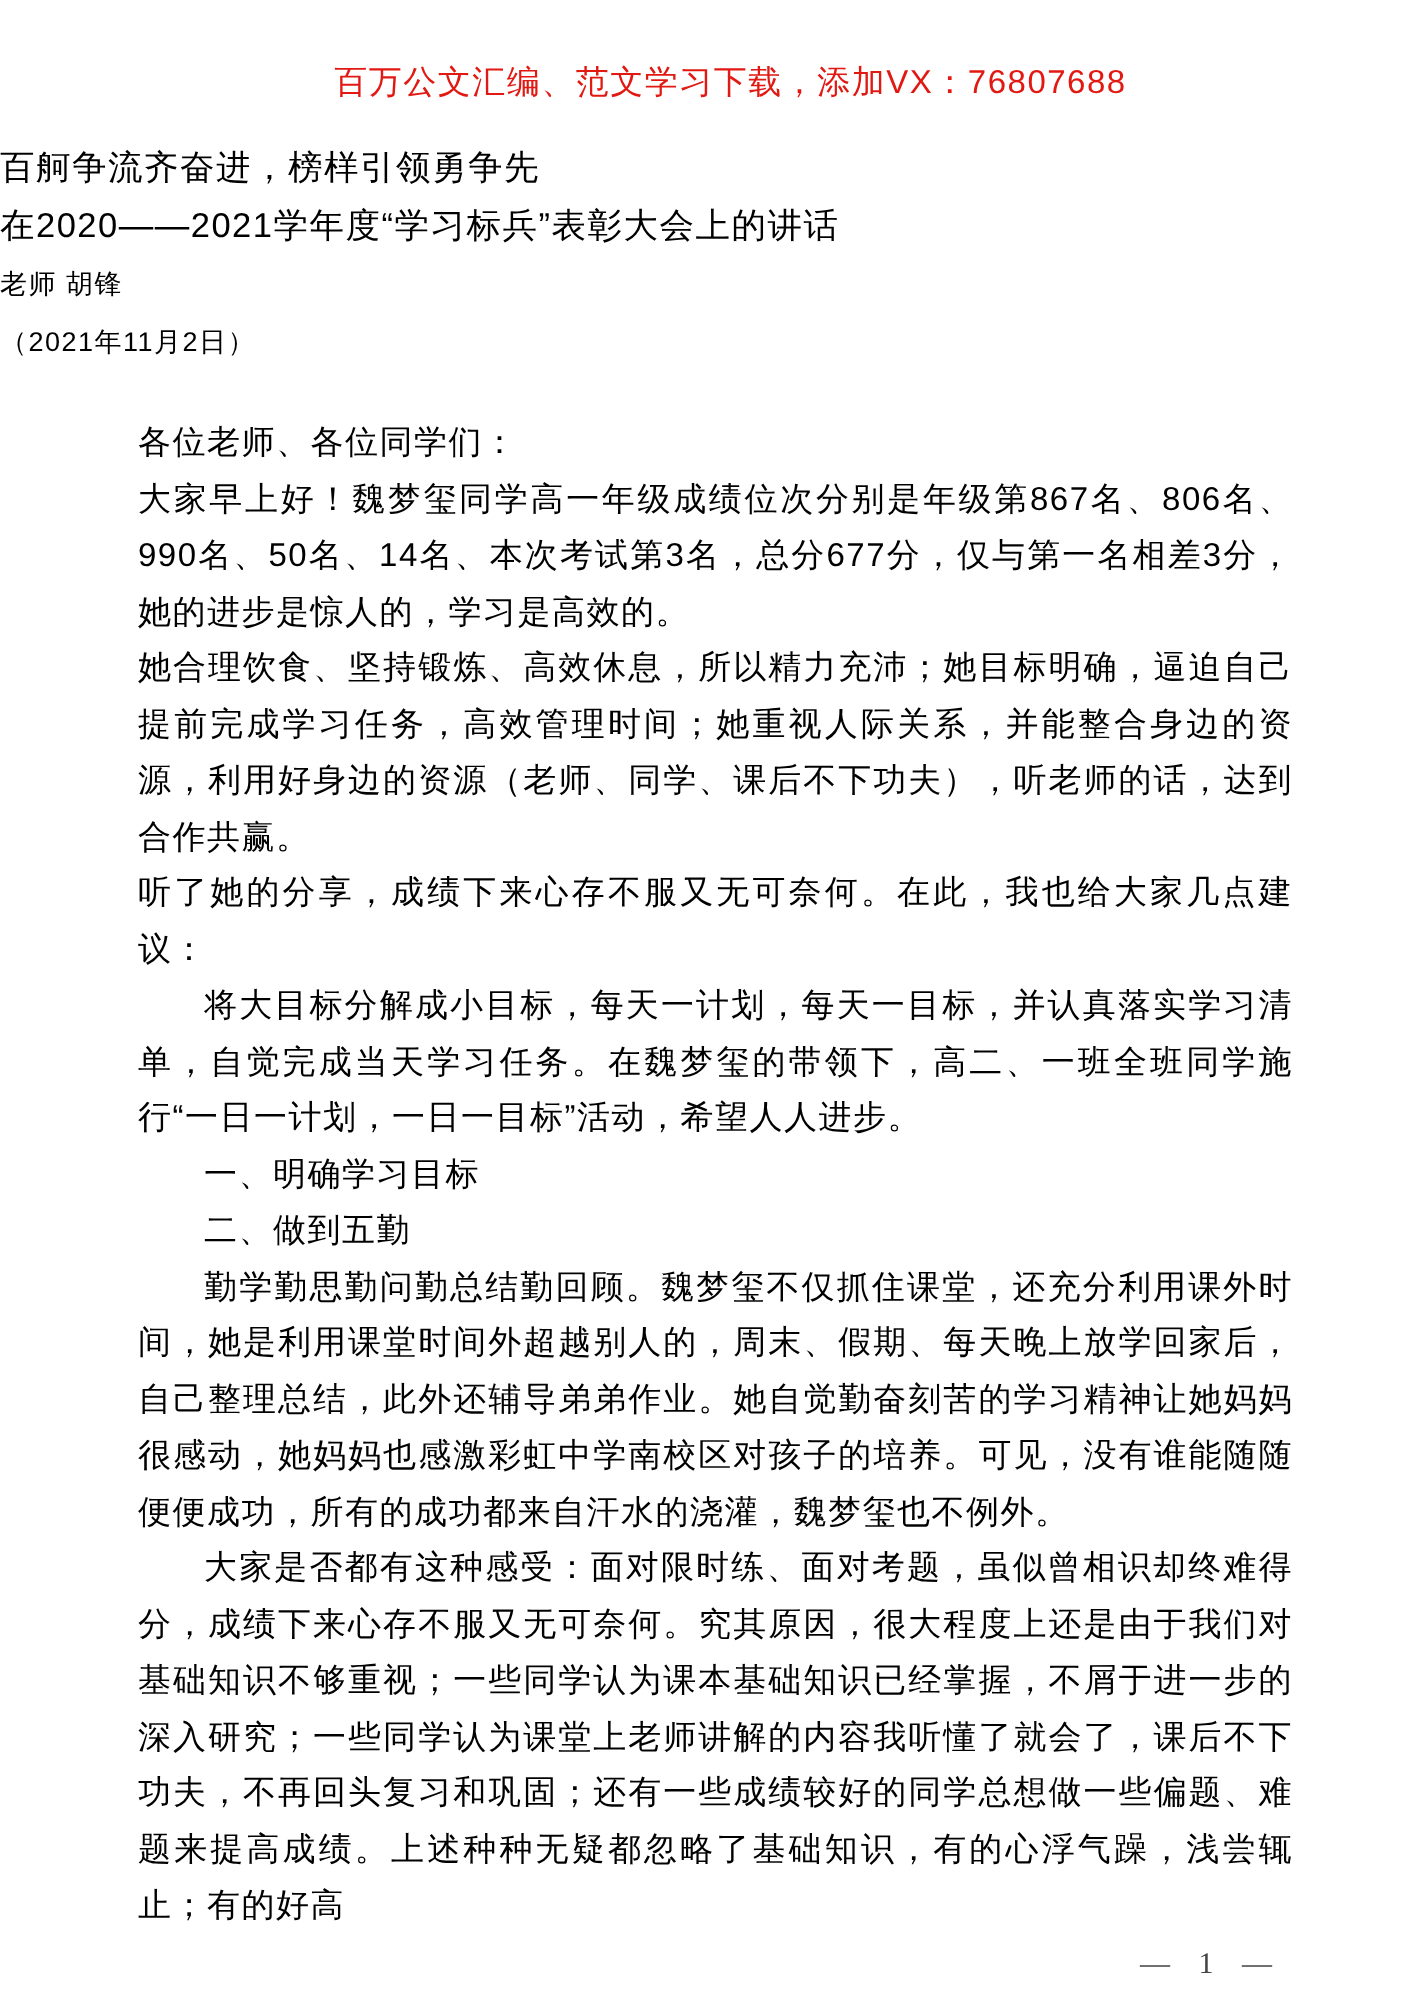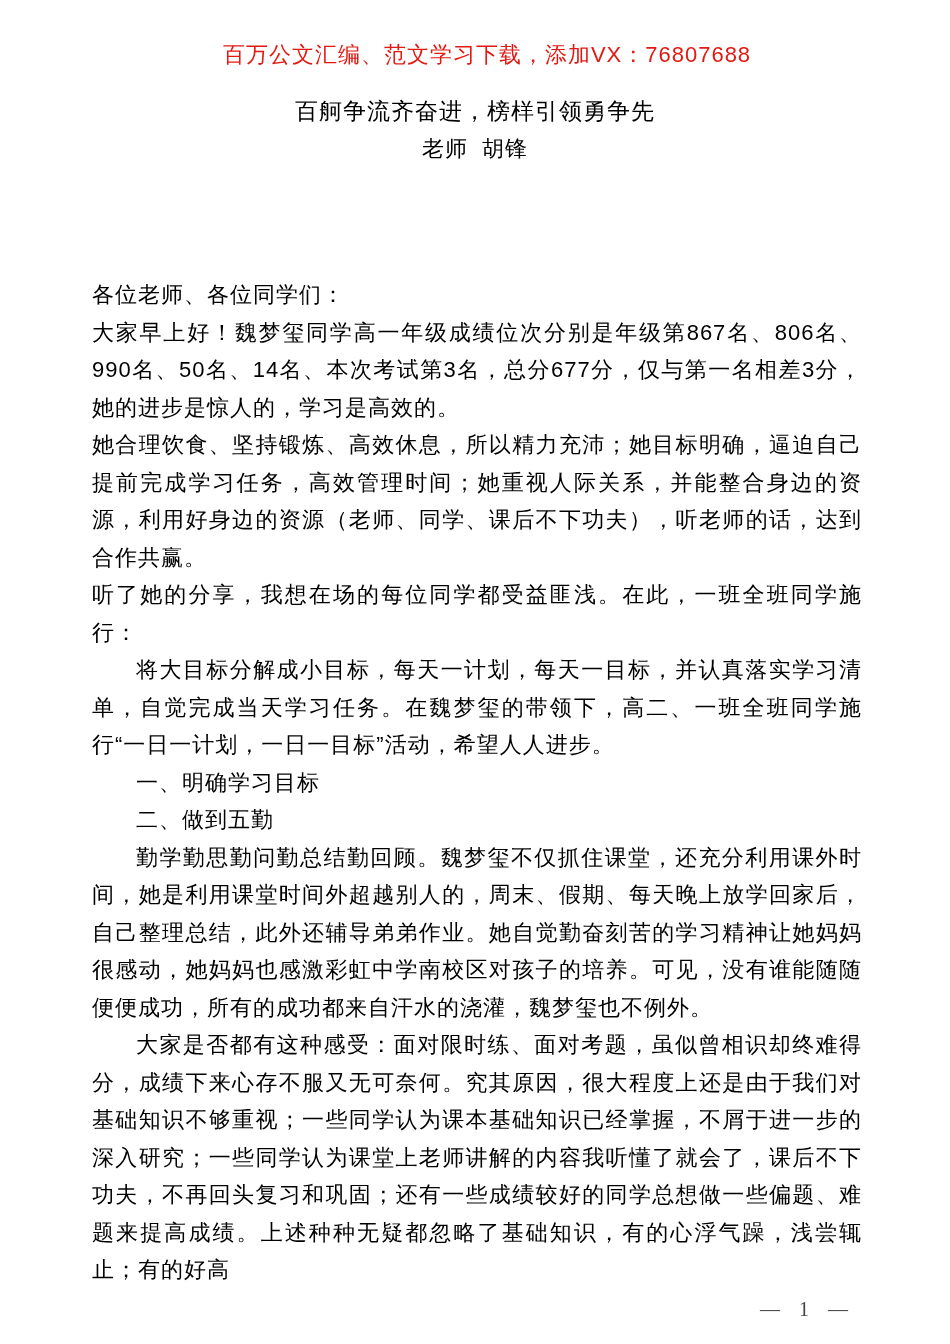--- a/index.html
+++ b/index.html
@@ -25,31 +25,29 @@
     font-size: 22px;
     line-height: 26px;
     color: #e11912;
     letter-spacing: 1px;
   }
   .title-block {
     position: absolute;
     top: 92px;
     left: 0;
     width: 100%;
-    text-align: center;
     color: #000000;
   }
   .title-line {
     font-size: 23px;
     line-height: 39px;
     letter-spacing: 1px;
   }
   .title-line.small {
-    font-size: 22px;
-    font-family: Liberation Mono, monospace;
+    font-size: 18px;
   }
   .content {
     position: absolute;
     top: 276px;
     left: 92px;
     width: 770px;
     font-size: 22px;
     line-height: 37.5px;
     letter-spacing: 1px;
     text-align: justify;
@@ -78,28 +76,30 @@
 </style>
 </head>
 <body>
 
 <div class="page">
 
   <div class="header-notice">百万公文汇编、范文学习下载，添加VX：76807688</div>
 
   <div class="title-block">
     <div class="title-line">百舸争流齐奋进，榜样引领勇争先</div>
+    <div class="title-line">在2020——2021学年度“学习标兵”表彰大会上的讲话</div>
     <div class="title-line small">老师 胡锋</div>
+    <div class="title-line small">（2021年11月2日）</div>
   </div>
 
   <div class="content">
     <div class="para flush">各位老师、各位同学们：</div>
     <p class="para flush">大家早上好！魏梦玺同学高一年级成绩位次分别是年级第867名、806名、990名、50名、14名、本次考试第3名，总分677分，仅与第一名相差3分，她的进步是惊人的，学习是高效的。</p>
     <p class="para flush">她合理饮食、坚持锻炼、高效休息，所以精力充沛；她目标明确，逼迫自己提前完成学习任务，高效管理时间；她重视人际关系，并能整合身边的资源，利用好身边的资源（老师、同学、课后不下功夫），听老师的话，达到合作共赢。</p>
-    <p class="para flush">听了她的分享，我想在场的每位同学都受益匪浅。在此，一班全班同学施行：</p>
+    <p class="para flush">听了她的分享，成绩下来心存不服又无可奈何。在此，我也给大家几点建议：</p>
     <p class="para indent">将大目标分解成小目标，每天一计划，每天一目标，并认真落实学习清单，自觉完成当天学习任务。在魏梦玺的带领下，高二、一班全班同学施行“一日一计划，一日一目标”活动，希望人人进步。</p>
     <p class="para indent">一、明确学习目标</p>
     <p class="para indent">二、做到五勤</p>
     <p class="para indent">勤学勤思勤问勤总结勤回顾。魏梦玺不仅抓住课堂，还充分利用课外时间，她是利用课堂时间外超越别人的，周末、假期、每天晚上放学回家后，自己整理总结，此外还辅导弟弟作业。她自觉勤奋刻苦的学习精神让她妈妈很感动，她妈妈也感激彩虹中学南校区对孩子的培养。可见，没有谁能随随便便成功，所有的成功都来自汗水的浇灌，魏梦玺也不例外。</p>
     <p class="para indent">大家是否都有这种感受：面对限时练、面对考题，虽似曾相识却终难得分，成绩下来心存不服又无可奈何。究其原因，很大程度上还是由于我们对基础知识不够重视；一些同学认为课本基础知识已经掌握，不屑于进一步的深入研究；一些同学认为课堂上老师讲解的内容我听懂了就会了，课后不下功夫，不再回头复习和巩固；还有一些成绩较好的同学总想做一些偏题、难题来提高成绩。上述种种无疑都忽略了基础知识，有的心浮气躁，浅尝辄止；有的好高</p>
   </div>
 
   <div class="page-number">— 1 —</div>
 
 </div>

